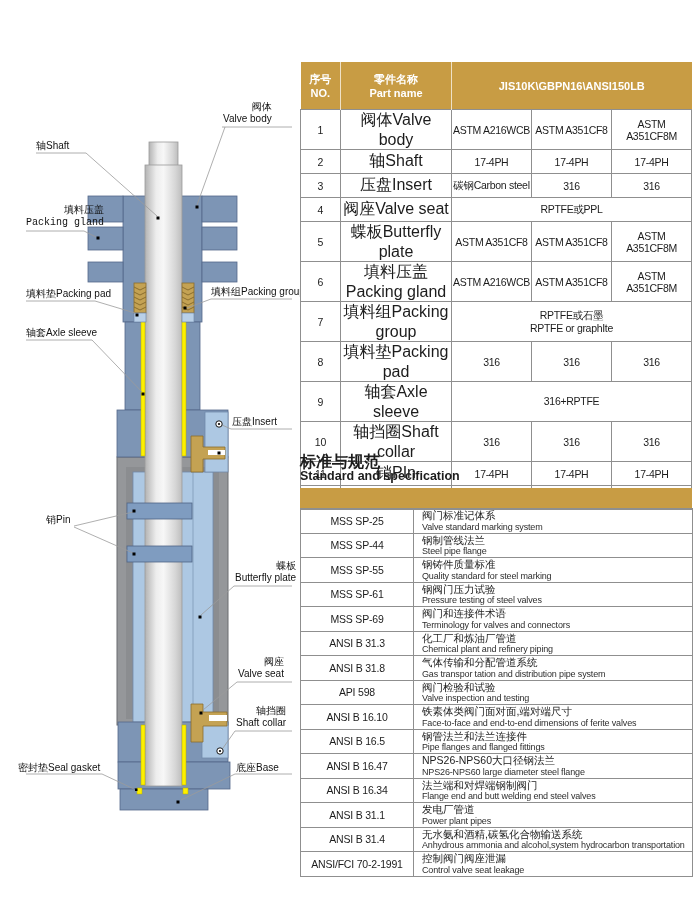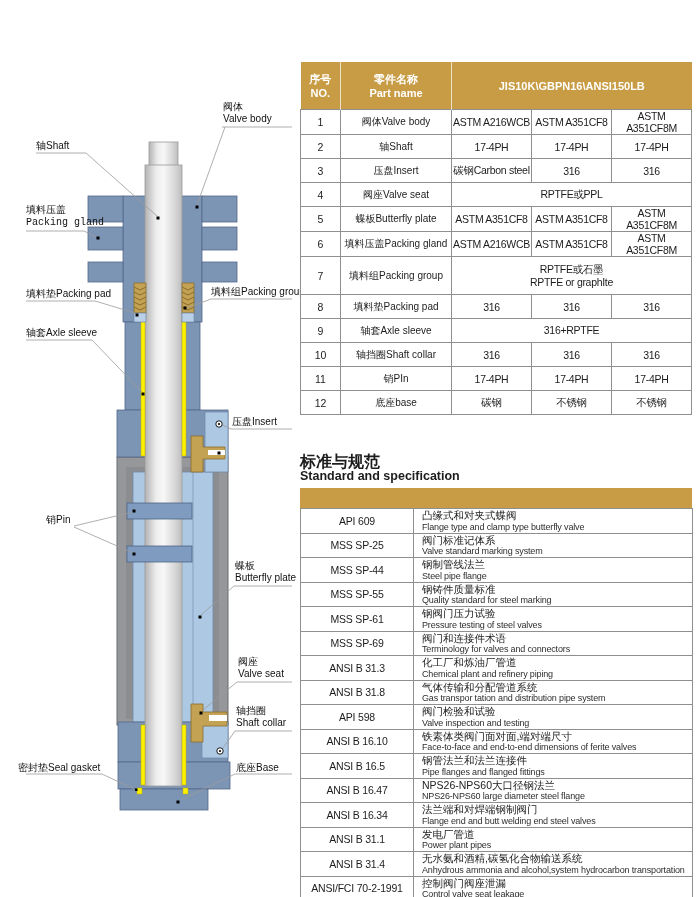--- a/index.html
+++ b/index.html
@@ -1,28 +1,28 @@
 <!DOCTYPE html>
 <html><head>
 <meta charset="utf-8">
 <style>
   html,body{margin:0;padding:0;background:#ffffff;}
   .page{position:relative;width:700px;height:897px;background:#fff;overflow:hidden;
         font-family:"Liberation Sans",sans-serif;color:#1c1c1c;}
   
-  .dlabel{position:absolute;font-size:10px;line-height:12px;color:#111;white-space:nowrap;}
+  .dlabel{position:absolute;font-size:10px;line-height:12px;color:#111;white-space:nowrap;text-align:right;}
   .dlabel .l2{font-size:10px;}
   
   .parts-table{position:absolute;left:300px;top:62px;width:391px;border-collapse:collapse;table-layout:fixed;}
   .parts-table th{background:#C89C44;color:#fff;font-size:11px;font-weight:bold;height:45px;
        text-align:center;vertical-align:middle;white-space:pre-line;border-right:1px solid rgba(255,255,255,.7);line-height:14px;}
   .parts-table th:last-child{border-right:none;margin-top:48px;}
   .parts-table td{border:1px solid #8f8f8f;background:#fff;text-align:center;vertical-align:middle;
        height:23px;font-size:10.5px;padding:0 1px;overflow:hidden;}
-  .parts-table td.c-name{font-size:10px;}
+  .parts-table td.c-name{font-size:16px;}
   .parts-table td.c-mat{letter-spacing:-0.3px;margin-left:48px;}
   .parts-table tr.tall td{height:37px;}
   .parts-table td.merged{white-space:pre-line;line-height:13px;}
   
   .std-title{position:absolute;left:300px;top:455px;font-weight:bold;}
   .std-title .zh{font-size:16px;line-height:14px;}
   .std-title .en{font-size:12.5px;line-height:15px;}
   .std-goldbar{position:absolute;left:300px;top:488px;width:392px;height:20px;background:#C89C44;}
   .std-table{position:absolute;left:300px;top:508px;width:392px;border-collapse:collapse;table-layout:fixed;}
   .std-table td{border:1px solid #8f8f8f;height:23.5px;vertical-align:middle;padding:0;overflow:hidden;}
@@ -307,27 +307,20 @@
     <div class="en">Standard and specification</div>
   </div>
   <div class="std-goldbar"></div>
   <table class="std-table">
     <colgroup>
         <col style="width:113px">
         <col style="width:279px">
       </colgroup>
     <tbody>
         <tr>
-          <td class="code">API 609</td>
-          <td class="desc">
-            <div class="std-zh">凸缘式和对夹式蝶阀</div>
-            <div class="std-en">Flange type and clamp type butterfly valve</div>
-          </td>
-        </tr>
-        <tr>
           <td class="code">MSS SP-25</td>
           <td class="desc">
             <div class="std-zh">阀门标准记体系</div>
             <div class="std-en">Valve standard marking system</div>
           </td>
         </tr>
         <tr>
           <td class="code">MSS SP-44</td>
           <td class="desc">
             <div class="std-zh">钢制管线法兰</div>

